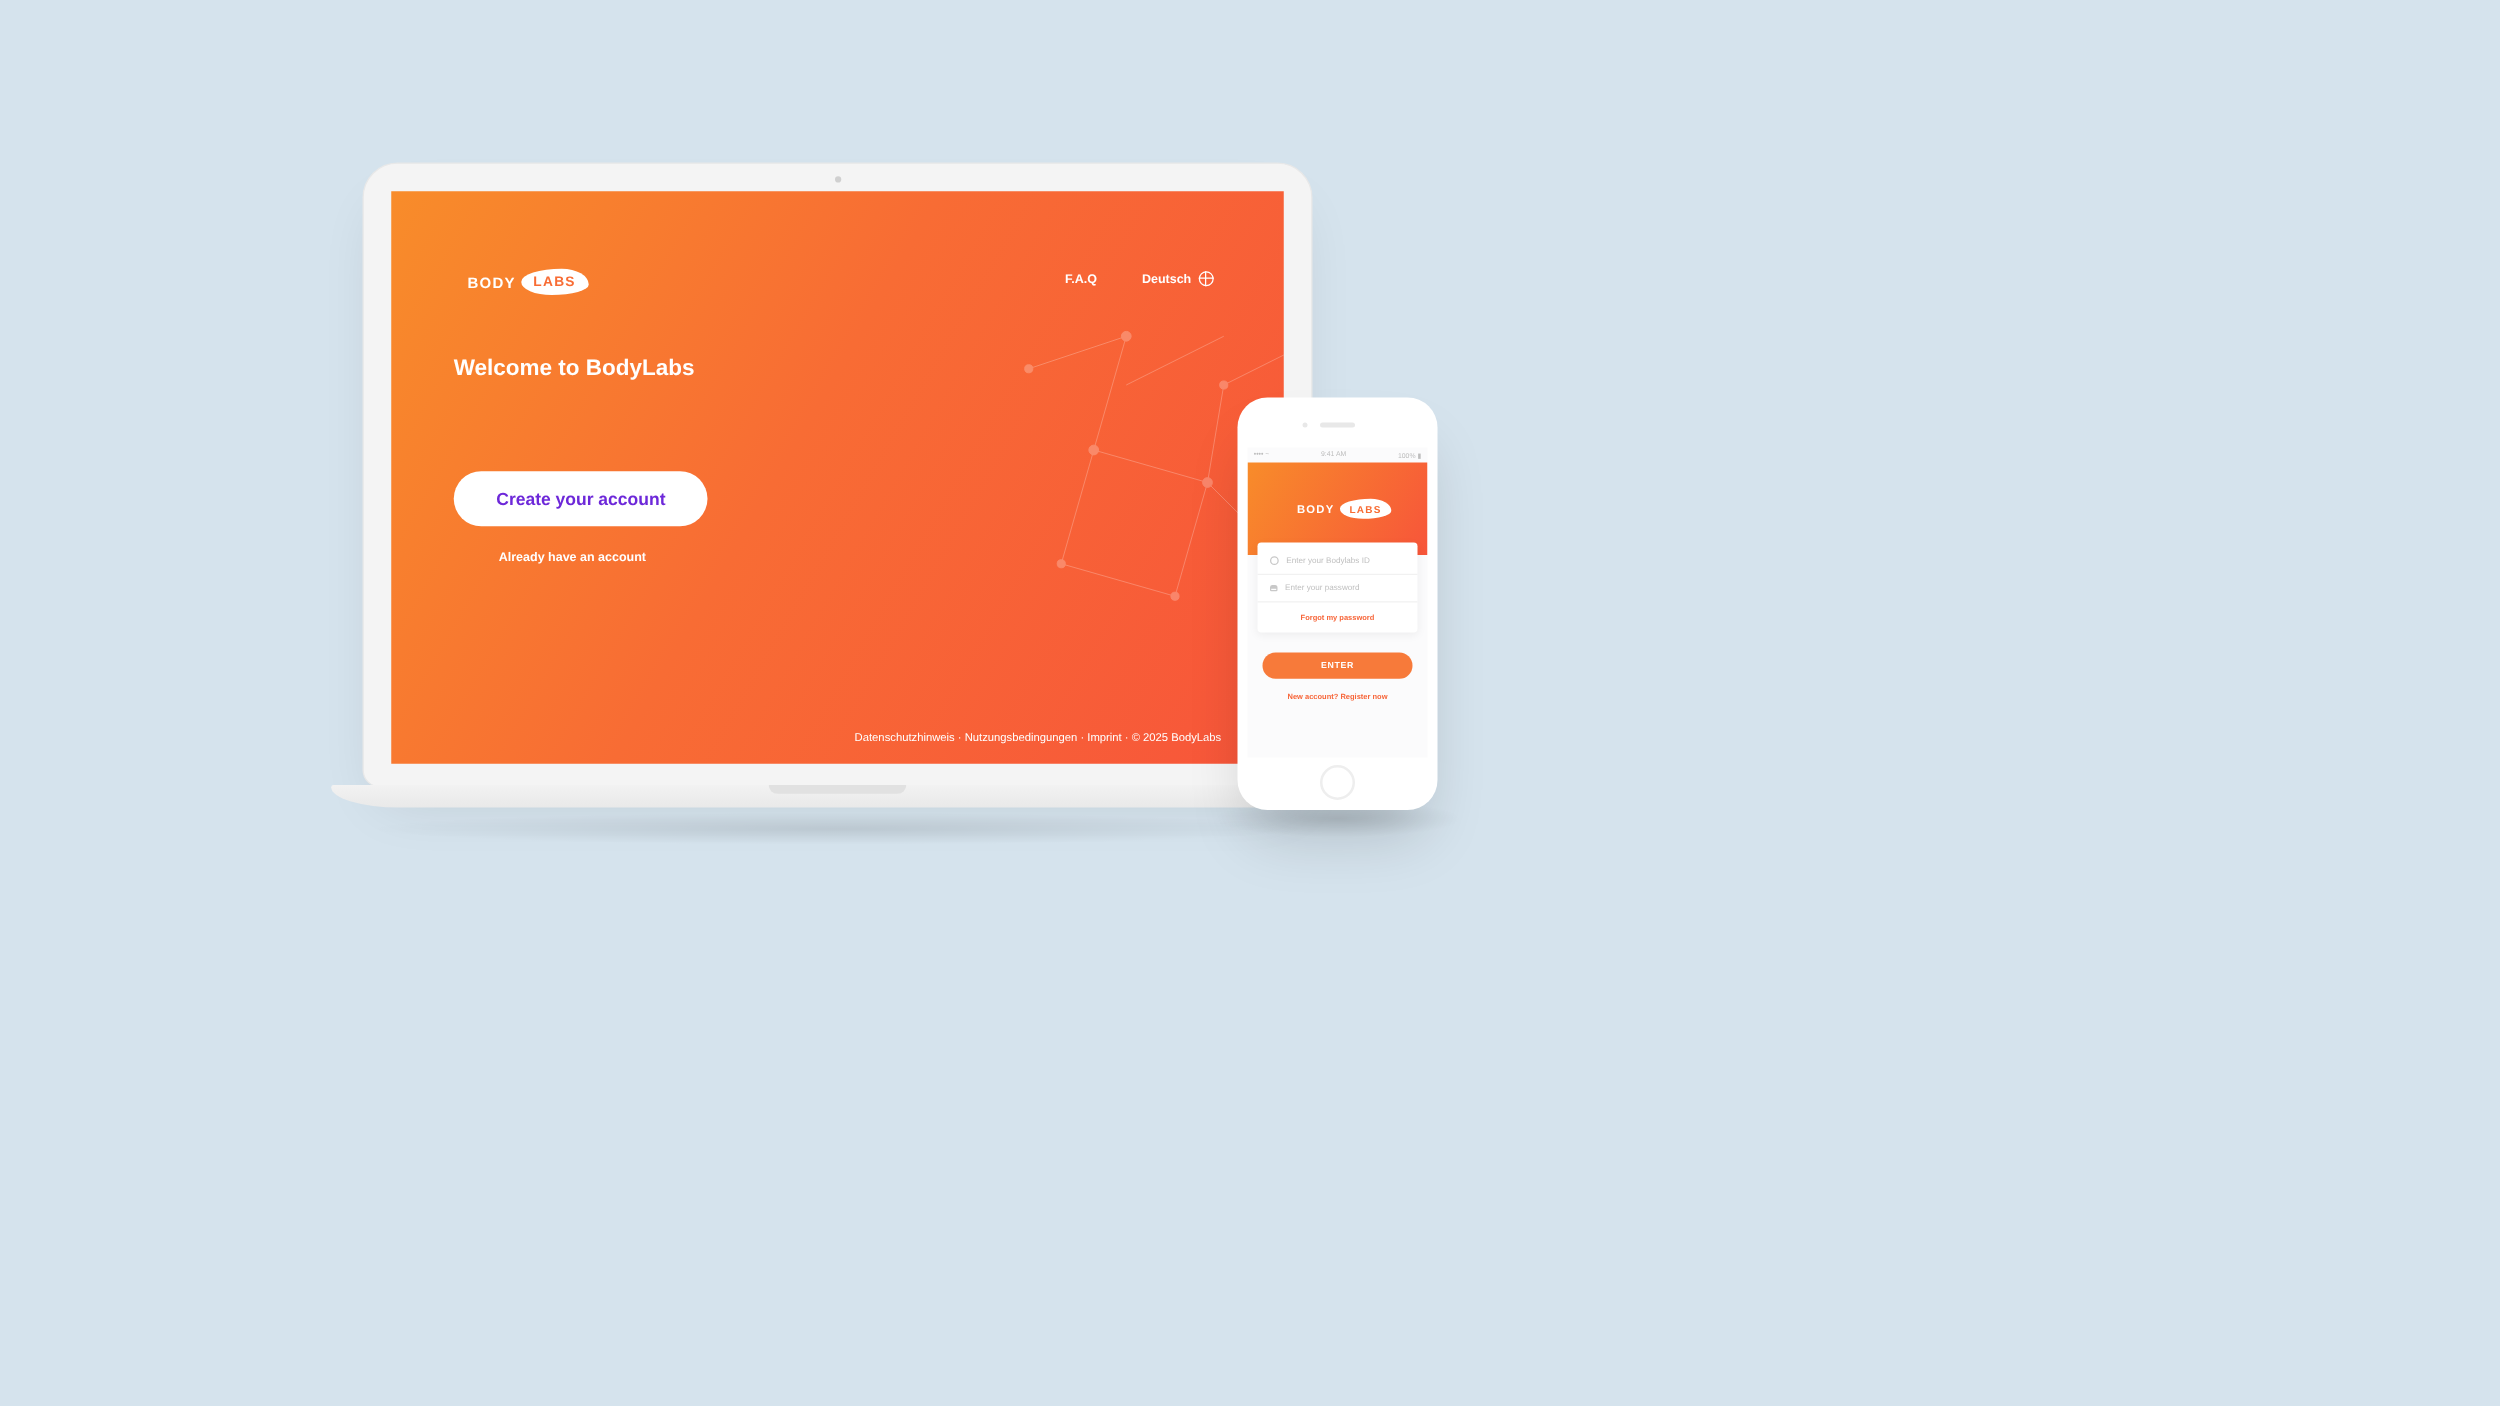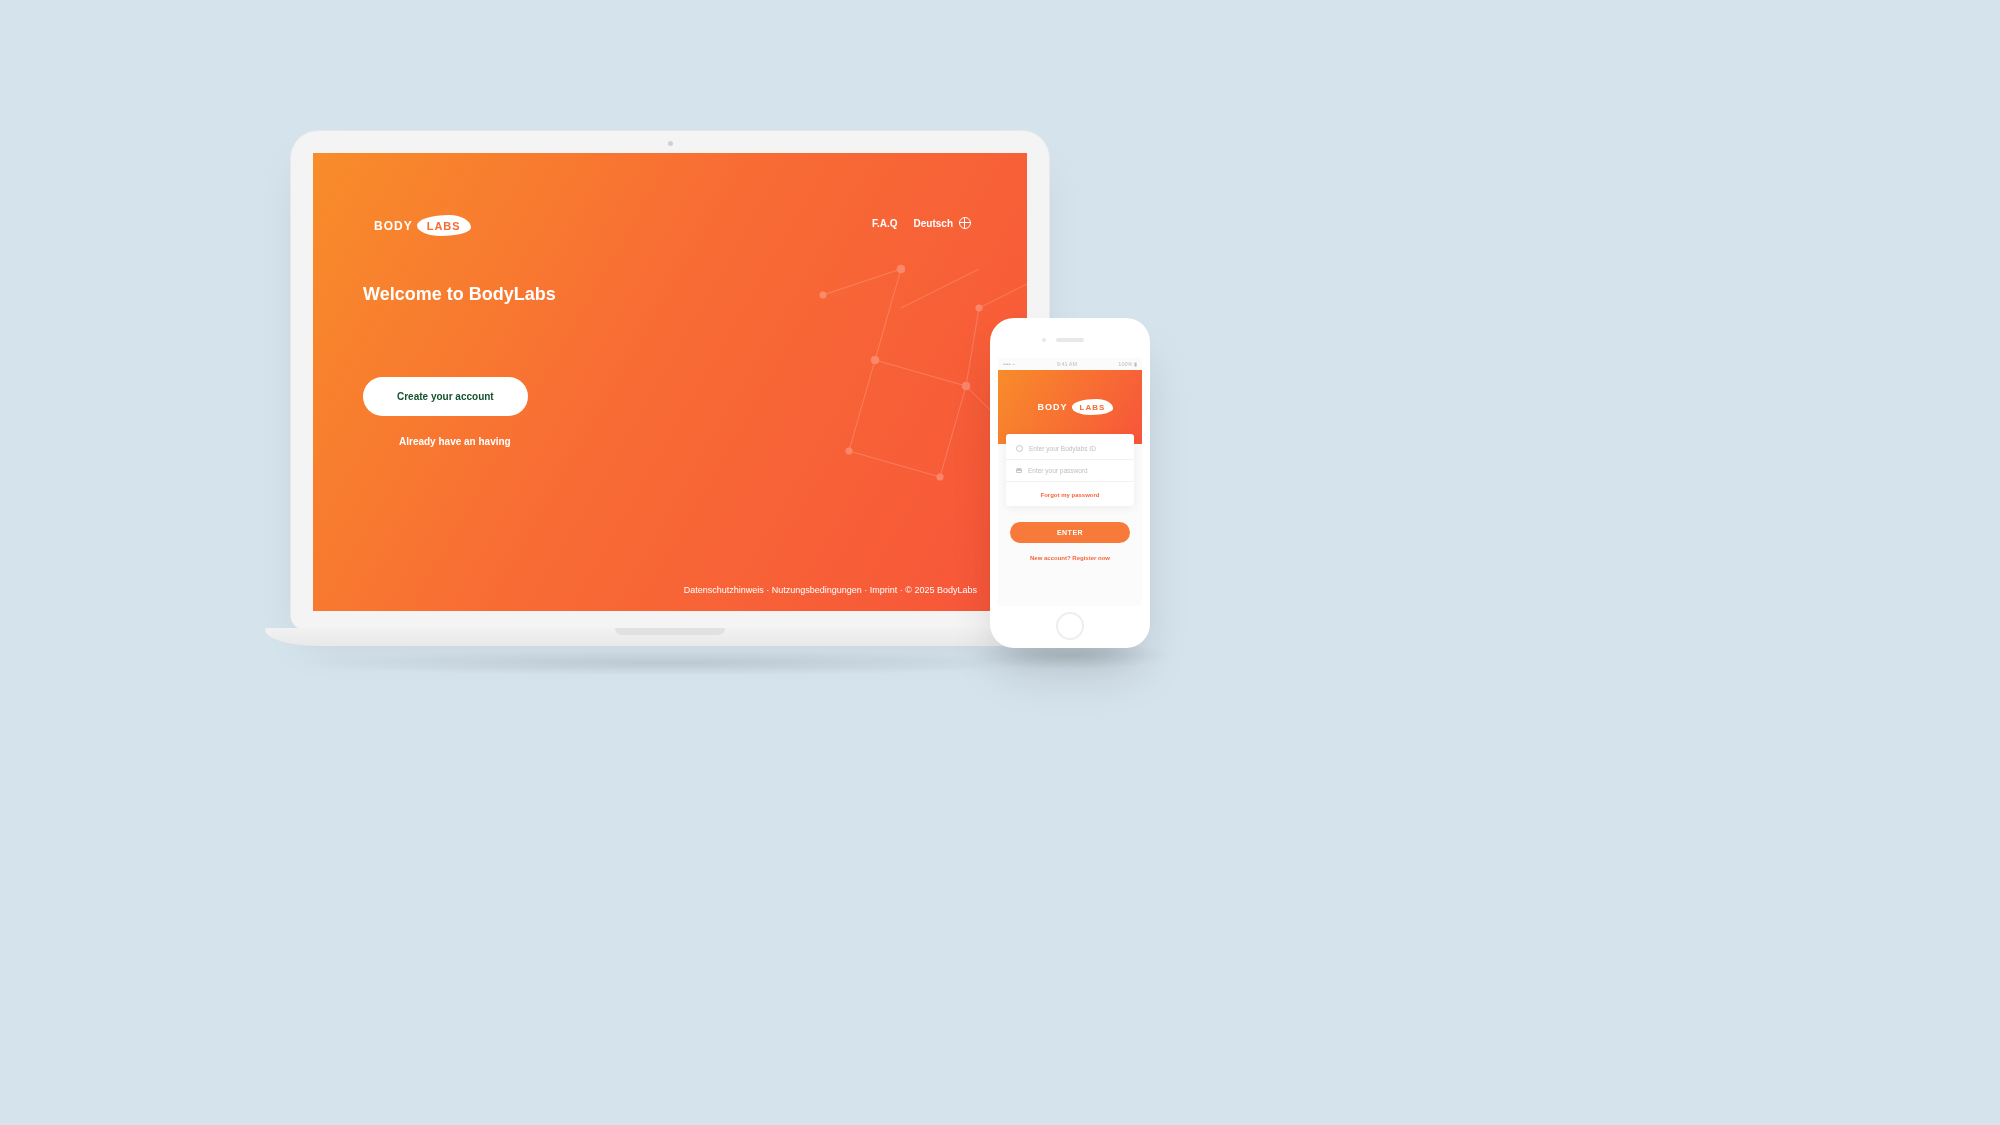--- a/index.html
+++ b/index.html
@@ -87,21 +87,21 @@
     border-radius: 60% 40% 55% 45% / 50% 60% 40% 50%;
     display: inline-block;
     text-align: center;
   }
   .top-nav {
     position: absolute;
     top: 64px;
     right: 56px;
     display: flex;
     align-items: center;
-    gap: 16px;
+    gap: 36px;
     font-size: 10px;
     font-weight: 600;
     text-align: center;
   }
   .lang { display: flex; align-items: center; gap: 6px; }
   .globe-icon {
     width: 12px; height: 12px;
     border: 1px solid #fff;
     border-radius: 50%;
     position: relative;
@@ -138,23 +138,23 @@
     font-weight: 500;
   }
   .cta {
     margin-top: 72px;
     display: flex;
     flex-direction: column;
     align-items: flex-start;
   }
   .btn-primary {
     background: #fff;
-    color: #14532d;
+    color: #6d28d9;
     font-weight: 700;
-    font-size: 10px;
+    font-size: 14px;
     padding: 14px 34px;
     border-radius: 40px;
     border: none;
     cursor: pointer;
   }
   .link-secondary {
     font-size: 10px;
     font-weight: 600;
     margin-top: 20px;
     margin-left: 36px;
@@ -348,21 +348,21 @@
           <span class="globe-icon"></span>
         </span>
       </div>
 
       <div class="hero">
         <h1>Welcome to BodyLabs</h1>
       </div>
 
       <div class="cta">
         <button class="btn-primary">Create your account</button>
-        <span class="link-secondary">Already have an having</span>
+        <span class="link-secondary">Already have an account</span>
       </div>
 
       <div class="footer-links">Datenschutzhinweis · Nutzungsbedingungen · Imprint · © 2025 BodyLabs</div>
     </div>
   </div>
   <div class="laptop-base">
     <div class="laptop-notch"></div>
   </div>
   <div class="laptop-shadow"></div>
 </div>

